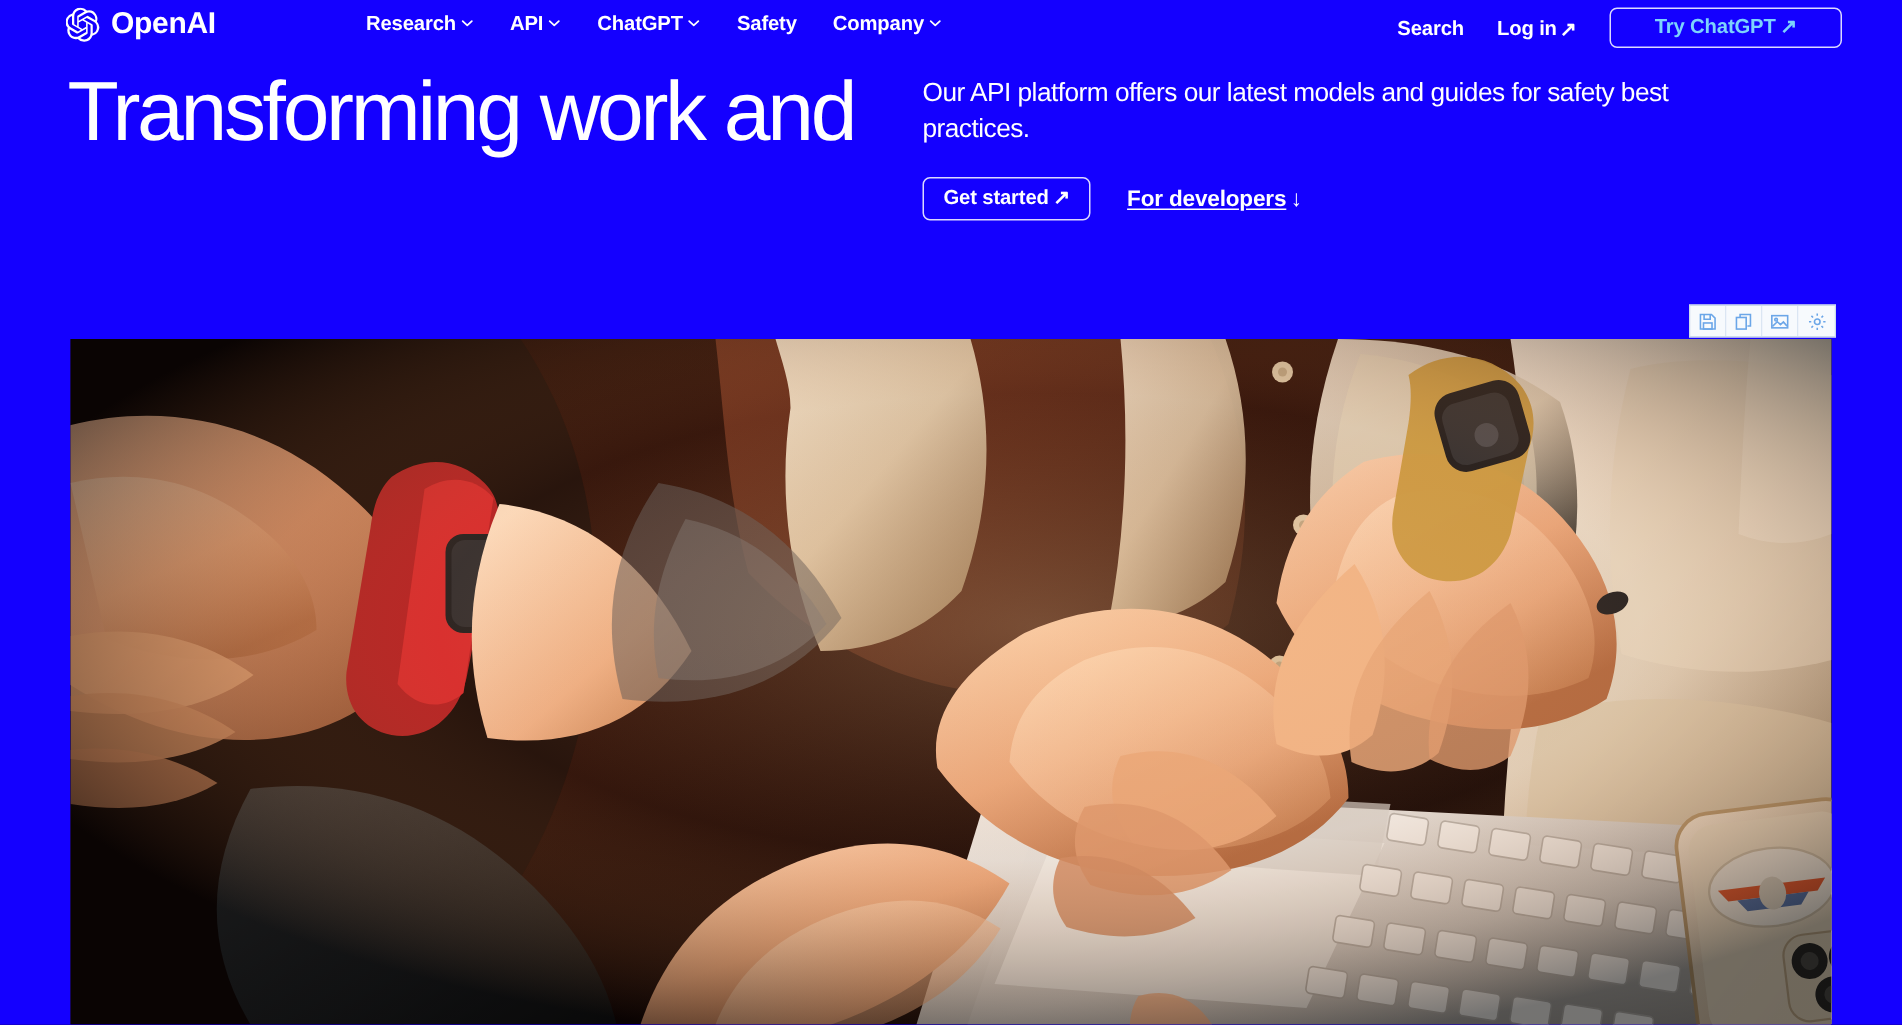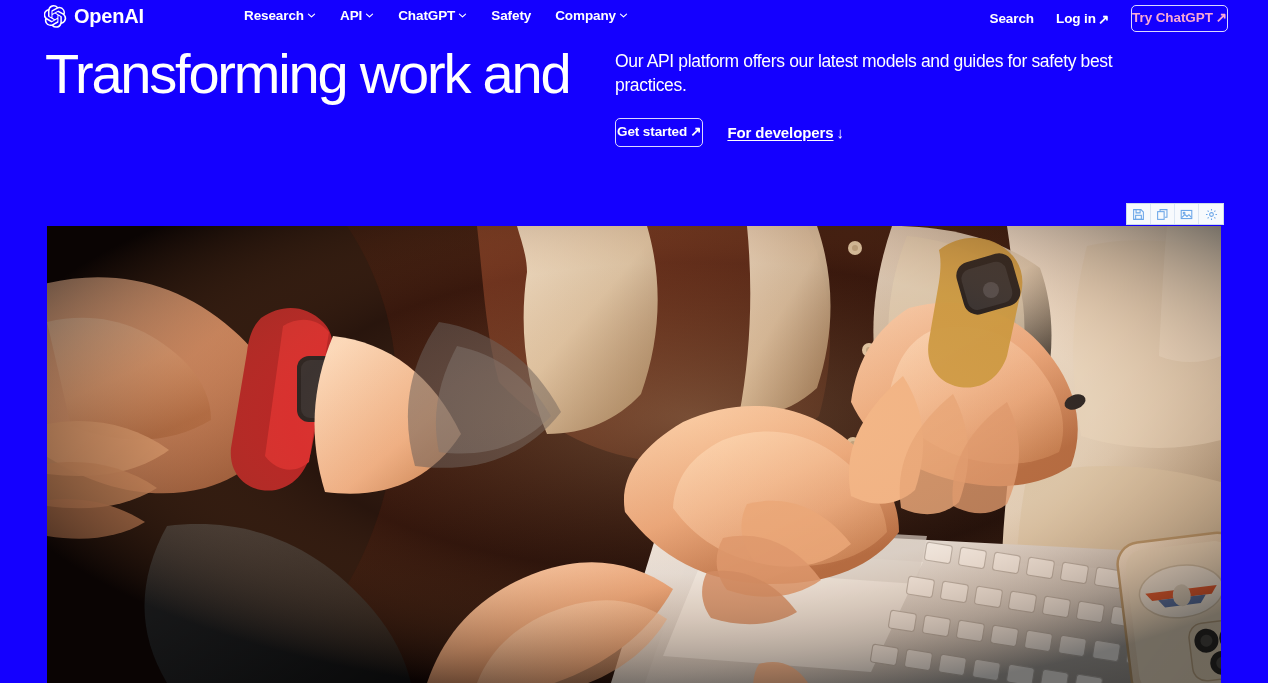--- a/index.html
+++ b/index.html
@@ -44,22 +44,22 @@
     display:flex; align-items:center; gap:22px;
   }
   .hr-link {
     color:#ffffff; font-size:13.5px; font-weight:700;
     letter-spacing:-0.1px; cursor:pointer; white-space:nowrap;
     display:flex; align-items:center; gap:2px;
   }
   .btn-outline {
     border:1px solid rgba(255,255,255,0.85);
     border-radius:5px;
-    padding:4px 0 5px;
-    color:#f9a8d4; font-size:13.5px; font-weight:700;
+    padding:4px 29px 5px;
+    color:#7dd3fc; font-size:13.5px; font-weight:700;
     letter-spacing:-0.1px; cursor:pointer; white-space:nowrap;
     background:transparent;
     display:flex; align-items:center; gap:3px;
     line-height:1.2;
   }
 
   
   .hero { position:absolute; top:40px; left:0; width:1020px; height:170px; }
   .headline {
     position:absolute; left:45px; top:6px;
@@ -75,21 +75,21 @@
     line-height:1.35; letter-spacing:-0.35px;
     max-width:570px;
   }
   .cta-row {
     margin-top:21px;
     display:flex; align-items:center; gap:24px;
   }
   .cta-btn {
     border:1px solid rgba(255,255,255,0.85);
     border-radius:5px;
-    padding:5px 1px 6px;
+    padding:5px 13px 6px;
     color:#ffffff; font-size:13.5px; font-weight:700;
     letter-spacing:-0.1px; cursor:pointer; white-space:nowrap;
     background:transparent; line-height:1.2;
     display:flex; align-items:center; gap:3px;
   }
   .cta-link {
     color:#ffffff; font-size:15px; font-weight:700;
     letter-spacing:-0.1px; cursor:pointer; white-space:nowrap;
     display:flex; align-items:center; gap:3px;
   }

